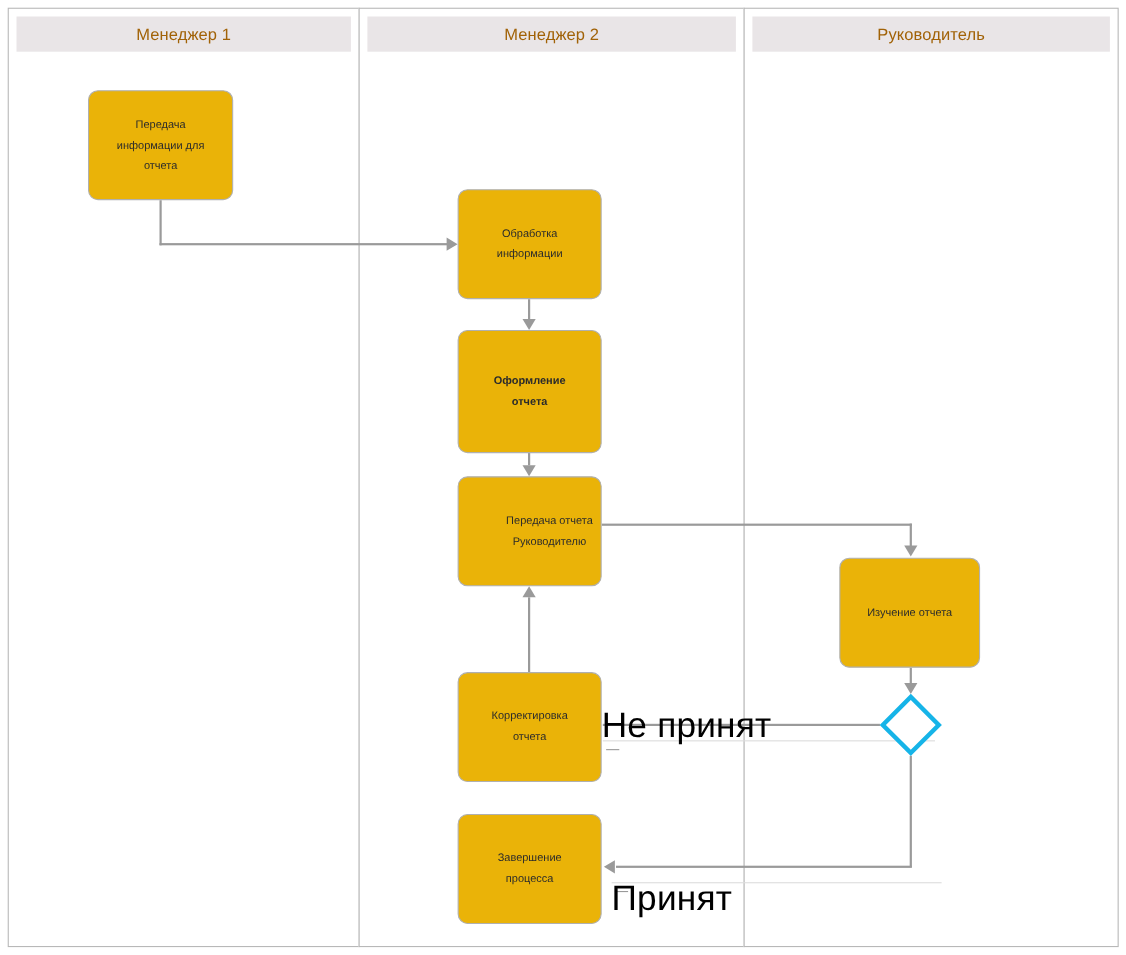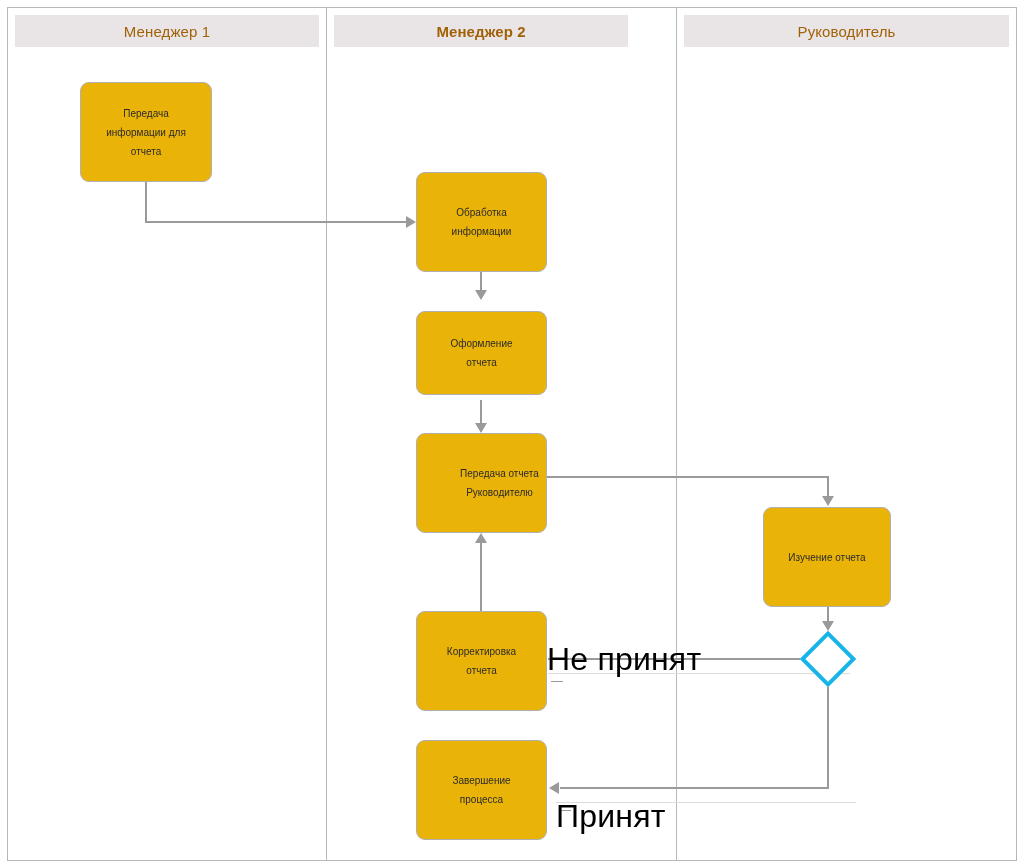--- a/index.html
+++ b/index.html
@@ -144,21 +144,21 @@
 
 <div id="canvas">
 
   <div class="lane" style="left:7px; top:7px; width:320px; height:854px;"></div>
   <div class="lane" style="left:326px; top:7px; width:351px; height:854px;"></div>
   <div class="lane" style="left:676px; top:7px; width:341px; height:854px;"></div>
 
   <div class="lane-header" style="left:15px; top:15px; width:304px; height:32px;">
     <span>Менеджер 1</span>
   </div>
-  <div class="lane-header" style="left:334px; top:15px; width:294px; height:32px;font-weight:bold;">
+  <div class="lane-header" style="left:334px; top:15px; width:335px; height:32px;">
     <span>Менеджер 2</span>
   </div>
   <div class="lane-header" style="left:684px; top:15px; width:325px; height:32px;">
     <span>Руководитель</span>
   </div>
 
   <div class="seg-v" style="left:145px; top:182px; height:41px;"></div>
   <div class="seg-h" style="left:145px; top:221px; width:264px;"></div>
   <div class="arrow right" style="left:406px; top:216px;"></div>
 
@@ -195,21 +195,21 @@
     <span class="label">Передача
 информации для
 отчета</span>
   </div>
 
   <div class="node" style="left:416px; top:172px; width:131px; height:100px;">
     <span class="label">Обработка
 информации</span>
   </div>
 
-  <div class="node" style="left:416px; top:311px; width:131px; height:84px;">
+  <div class="node" style="left:416px; top:300px; width:131px; height:112px;font-weight:bold;">
     <span class="label">Оформление
 отчета</span>
   </div>
 
   <div class="node" style="left:416px; top:433px; width:131px; height:100px;padding-left:36px;">
     <span class="label">Передача отчета
 Руководителю</span>
   </div>
 
   <div class="node" style="left:416px; top:611px; width:131px; height:100px;justify-content:center;">

